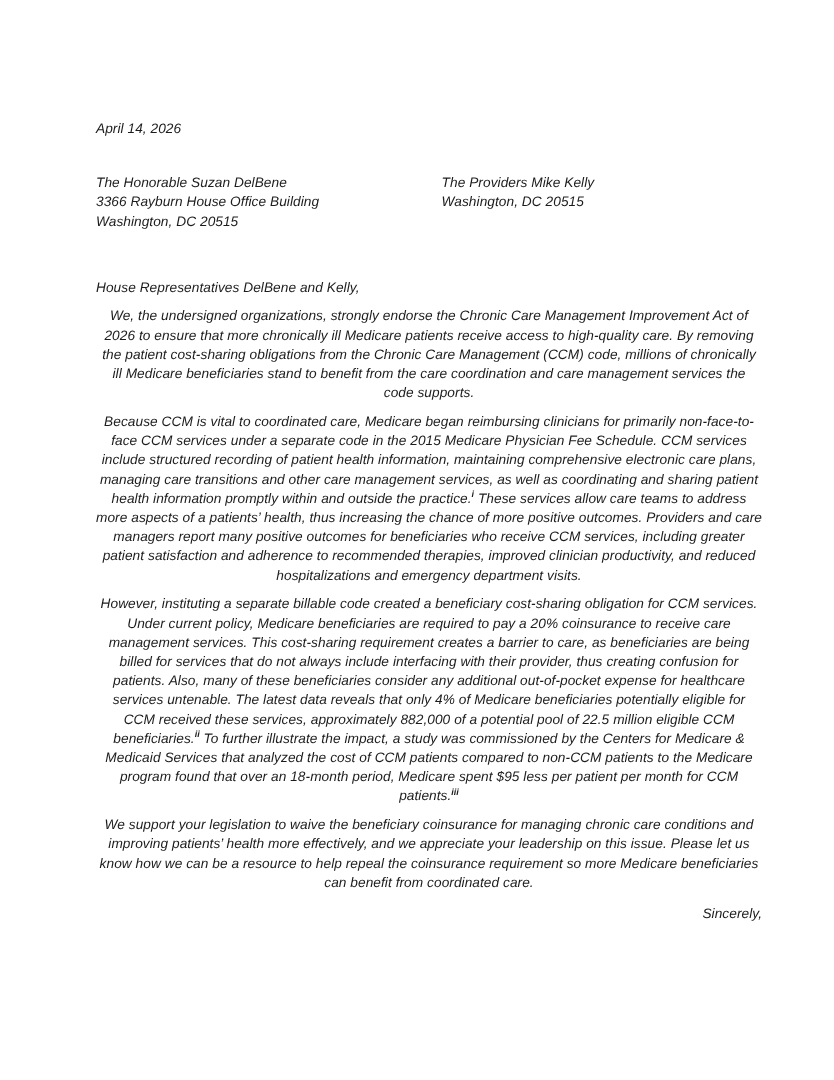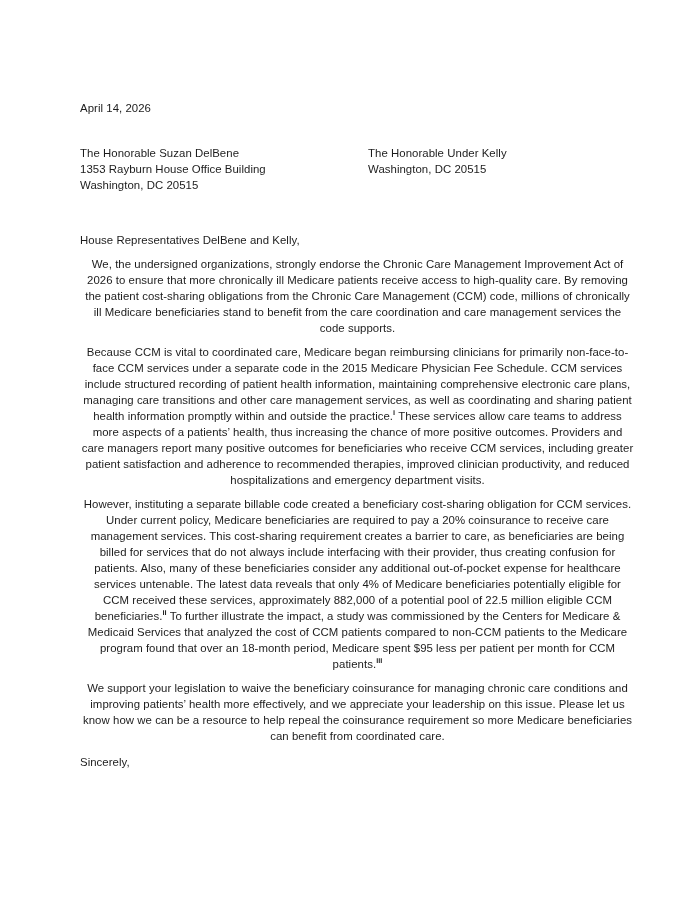--- a/index.html
+++ b/index.html
@@ -15,20 +15,21 @@
     color: #1c1c1c;
   }
   .page {
     box-sizing: border-box;
     width: 695px;
     height: 900px;
     padding: 100px 60px 0 80px;
     font-size: 11.4px;
     line-height: 16px;
     letter-spacing: 0.05px;
+    font-style: italic;
   }
   .date-line {
     margin: 0 0 29px 0;
   }
   .recipient-block {
     display: flex;
     flex-direction: row;
     margin: 0 0 39px 0;
   }
   .recipient-col {
@@ -47,37 +48,38 @@
   }
   sup.endnote {
     font-weight: 700;
     font-size: 7.5px;
     line-height: 0;
     vertical-align: super;
     letter-spacing: 0;
   }
   .closing {
     margin: 10px 0 4px 0;
+    text-align: right;
   }
 </style>
 </head>
 <body>
 
 <div class="page">
 
   <div class="date-line">April 14, 2026</div>
 
   <div class="recipient-block">
     <div class="recipient-col">
       <div>The Honorable Suzan DelBene</div>
-      <div>1353 Rayburn House Office Building</div>
+      <div>3366 Rayburn House Office Building</div>
       <div>Washington, DC 20515</div>
     </div>
     <div class="recipient-col">
-      <div>The Honorable Under Kelly</div>
+      <div>The Providers Mike Kelly</div>
       <div>Washington, DC 20515</div>
     </div>
   </div>
 
   <div class="salutation">House Representatives DelBene and Kelly,</div>
 
   <p class="body-para">
     <span>We, the undersigned organizations, strongly endorse the Chronic Care Management Improvement Act of 2026 to ensure that more chronically ill Medicare patients receive access to high-quality care. By removing the patient cost-sharing obligations from the Chronic Care Management (CCM) code, millions of chronically ill Medicare beneficiaries stand to benefit from the care coordination and care management services the code supports.</span>
   </p>
 

